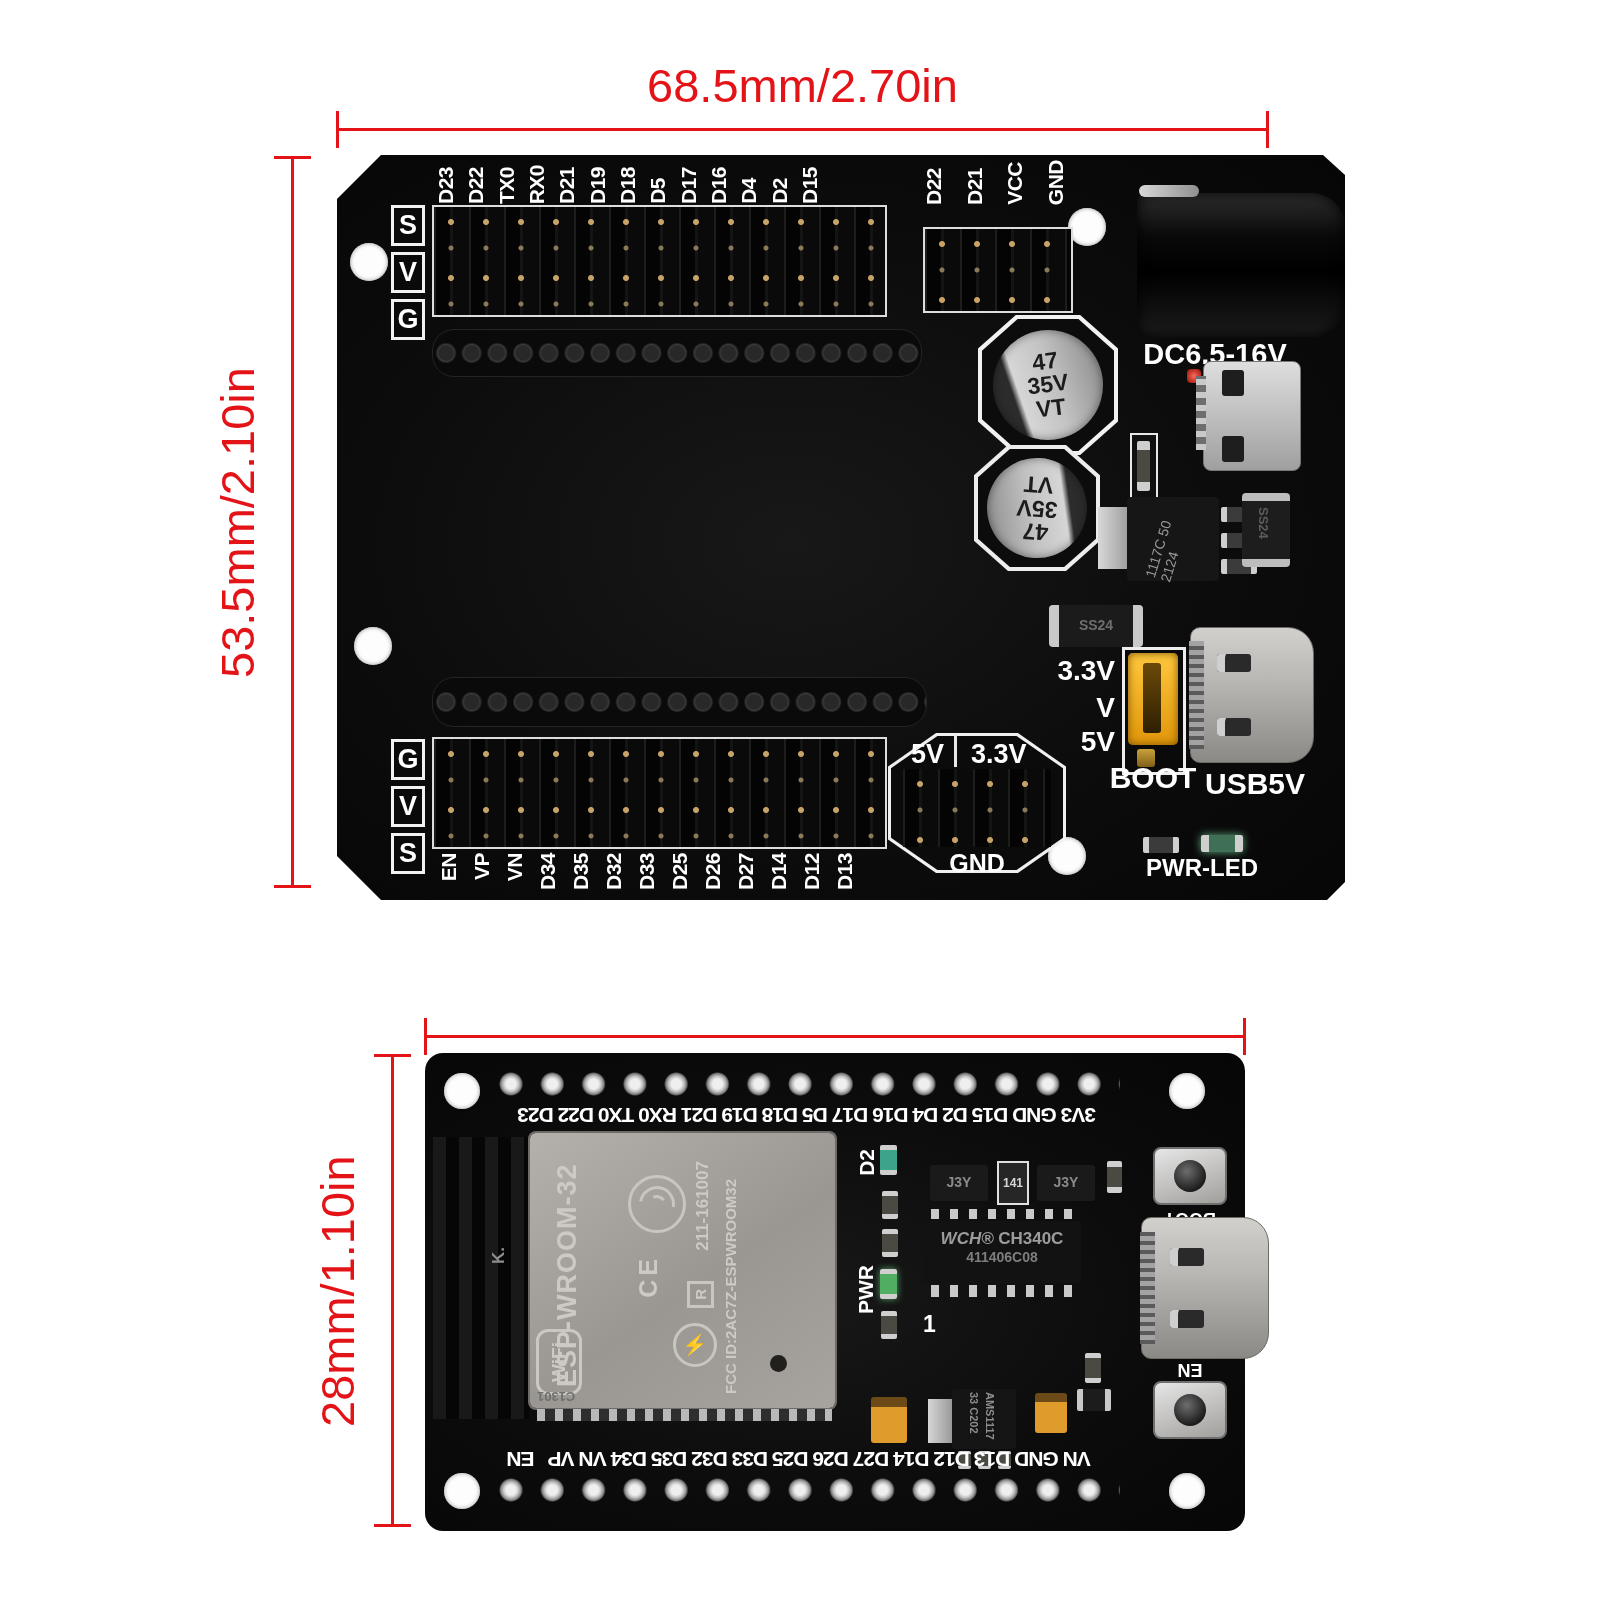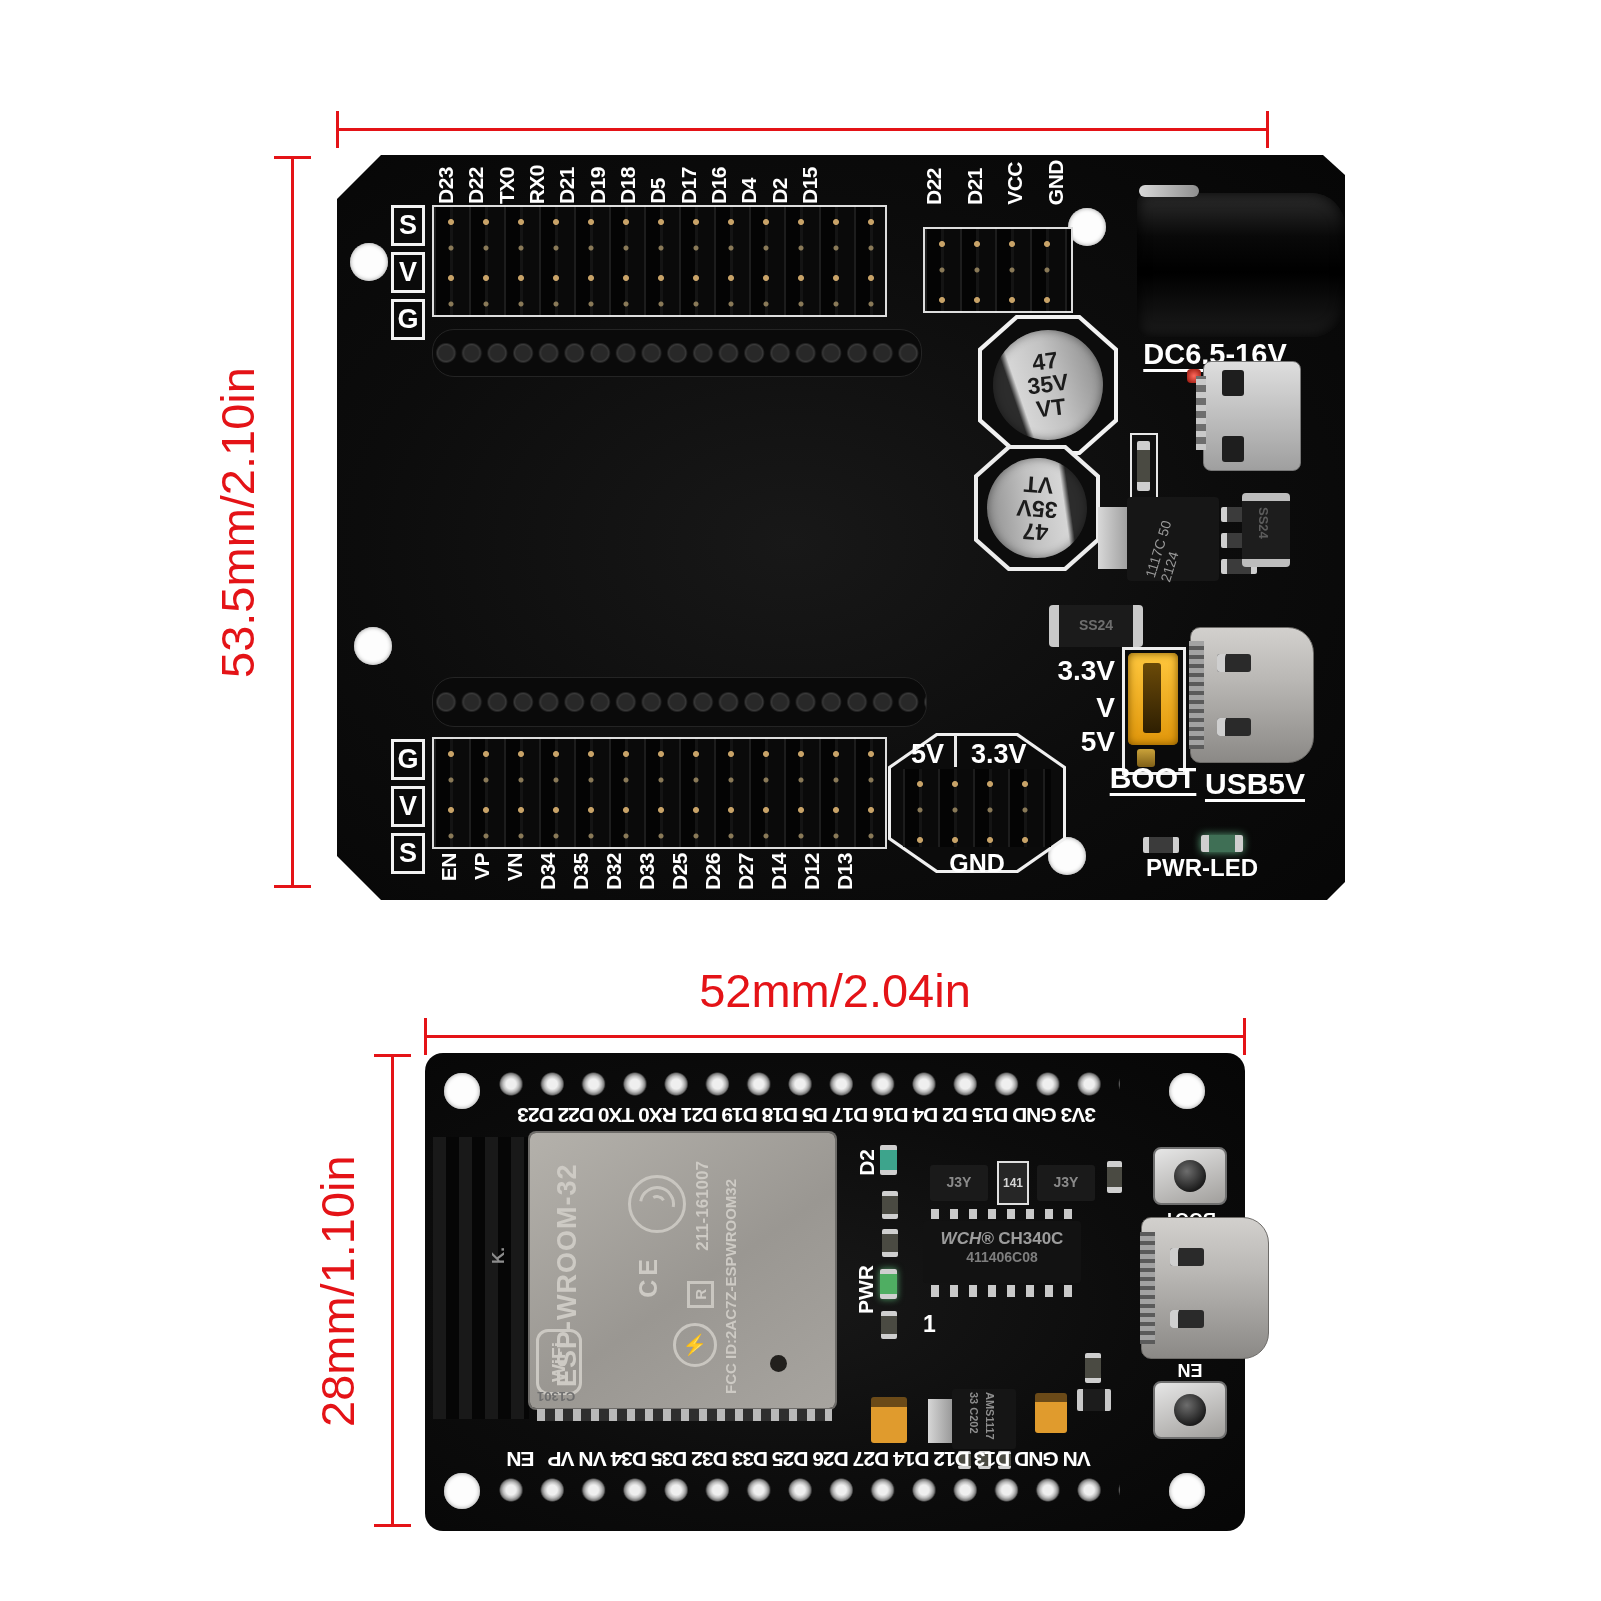--- a/index.html
+++ b/index.html
@@ -12,21 +12,21 @@
   *{margin:0;padding:0;box-sizing:border-box}
   body{background:#fff;font-family:"Liberation Sans", sans-serif;}
   .stage{position:relative;width:1601px;height:1601px;background:#ffffff;overflow:hidden}
   .abs{position:absolute}
   .dimline{position:absolute;background:var(--red)}
   .dimlabel{position:absolute;color:var(--red);font-size:47px;text-align:center;white-space:nowrap}
   .vdim{writing-mode:vertical-rl;transform:rotate(180deg)}
   .board{position:absolute;background:radial-gradient(ellipse at 45% 52%, #181818 0%, #0c0c0c 55%, #060606 100%)}
   .hole{position:absolute;background:#fdfdfd;border-radius:50%;width:38px;height:38px;box-shadow:inset 0 0 4px #999}
   .silk{position:absolute;color:#fff;font-weight:bold;white-space:nowrap}
-  .und{text-decoration:underline;text-underline-offset:5px;text-decoration-thickness:3px}
+  .und{text-underline-offset:5px;text-decoration-thickness:3px}
   .vpin{writing-mode:vertical-rl;transform:rotate(180deg)}
   .vdown{writing-mode:vertical-rl}
   .flip{transform:rotate(180deg)}
   .pinrow{position:absolute;display:flex;justify-content:space-between}
   .pinrow span{color:#fff;font-weight:bold;font-size:21px;letter-spacing:-0.5px}
   .railcol{position:absolute;display:flex;flex-direction:column;gap:6px}
   .railcol span{width:34px;height:41px;border:3px solid #f2f2f2;color:#fff;font-weight:bold;font-size:27px;display:flex;align-items:center;justify-content:center;background:#0a0a0a}
   .sockets{position:absolute;background-color:#060606;border:2px solid rgba(240,240,240,.92);
     background-image:
       radial-gradient(circle at 17px 15px, #c8a368 2.5px, rgba(0,0,0,0) 3.5px),
@@ -52,20 +52,21 @@
   .swirl{position:absolute;border:3px solid #c9c6c0;border-radius:50%}
   .swirl::before{content:"";position:absolute;inset:8px;border:3px solid transparent;border-top-color:#c9c6c0;border-right-color:#c9c6c0;border-radius:50%;transform:rotate(-35deg)}
   .swirl::after{content:"";position:absolute;inset:17px;border:3px solid transparent;border-top-color:#c9c6c0;border-radius:50%;transform:rotate(15deg)}
   .modtext{position:absolute;color:#cdcac4;font-weight:bold}
 </style>
 </head>
 <body>
 
 <div class="stage">
 
+  <div class="dimlabel" style="left:337px;top:58px;width:931px">68.5mm/2.70in</div>
   <div class="dimline" style="left:337px;top:128px;width:931px;height:3px"></div>
   <div class="dimline" style="left:336px;top:111px;width:3px;height:37px"></div>
   <div class="dimline" style="left:1266px;top:111px;width:3px;height:37px"></div>
 
   <div class="dimlabel vdim" style="left:203px;top:157px;height:731px;line-height:70px">53.5mm/2.10in</div>
   <div class="dimline" style="left:291px;top:157px;width:3px;height:731px"></div>
   <div class="dimline" style="left:274px;top:156px;width:37px;height:3px"></div>
   <div class="dimline" style="left:274px;top:885px;width:37px;height:3px"></div>
 
   <div class="board" style="left:337px;top:155px;width:1008px;height:745px;clip-path:polygon(44px 0,986px 0,1008px 20px,1008px 727px,990px 745px,44px 745px,0 701px,0 44px)">
@@ -209,21 +210,20 @@
     <div class="silk" style="left:634px;top:584px;font-size:27px">3.3V</div>
     <div class="abs" style="left:617px;top:580px;width:3px;height:32px;background:#e8e8e8"></div>
     <div class="sockets" style="left:566px;top:614px;width:148px;height:78px;border:none"></div>
     <div class="silk" style="left:566px;top:694px;width:148px;font-size:25px;text-align:center">GND</div>
 
     <div class="smd" style="left:806px;top:682px;width:36px;height:16px"></div>
     <div class="abs" style="left:864px;top:680px;width:42px;height:17px;background:linear-gradient(90deg,#cfcfcf 0 20%,#3f6f55 20% 80%,#cfcfcf 80%);border-radius:2px;box-shadow:0 0 8px rgba(140,255,190,.65)"></div>
     <div class="silk" style="left:790px;top:699px;width:150px;font-size:24px;text-align:center">PWR-LED</div>
   </div>
 
-  <div class="dimlabel" style="left:425px;top:963px;width:820px">52mm/2.04in</div>
   <div class="dimline" style="left:425px;top:1035px;width:820px;height:3px"></div>
   <div class="dimline" style="left:424px;top:1018px;width:3px;height:37px"></div>
   <div class="dimline" style="left:1243px;top:1018px;width:3px;height:37px"></div>
 
   <div class="dimlabel vdim" style="left:303px;top:1055px;height:472px;line-height:70px">28mm/1.10in</div>
   <div class="dimline" style="left:391px;top:1055px;width:3px;height:472px"></div>
   <div class="dimline" style="left:374px;top:1054px;width:37px;height:3px"></div>
   <div class="dimline" style="left:374px;top:1524px;width:37px;height:3px"></div>
 
   <div class="board" style="left:425px;top:1053px;width:820px;height:478px;border-radius:18px">

